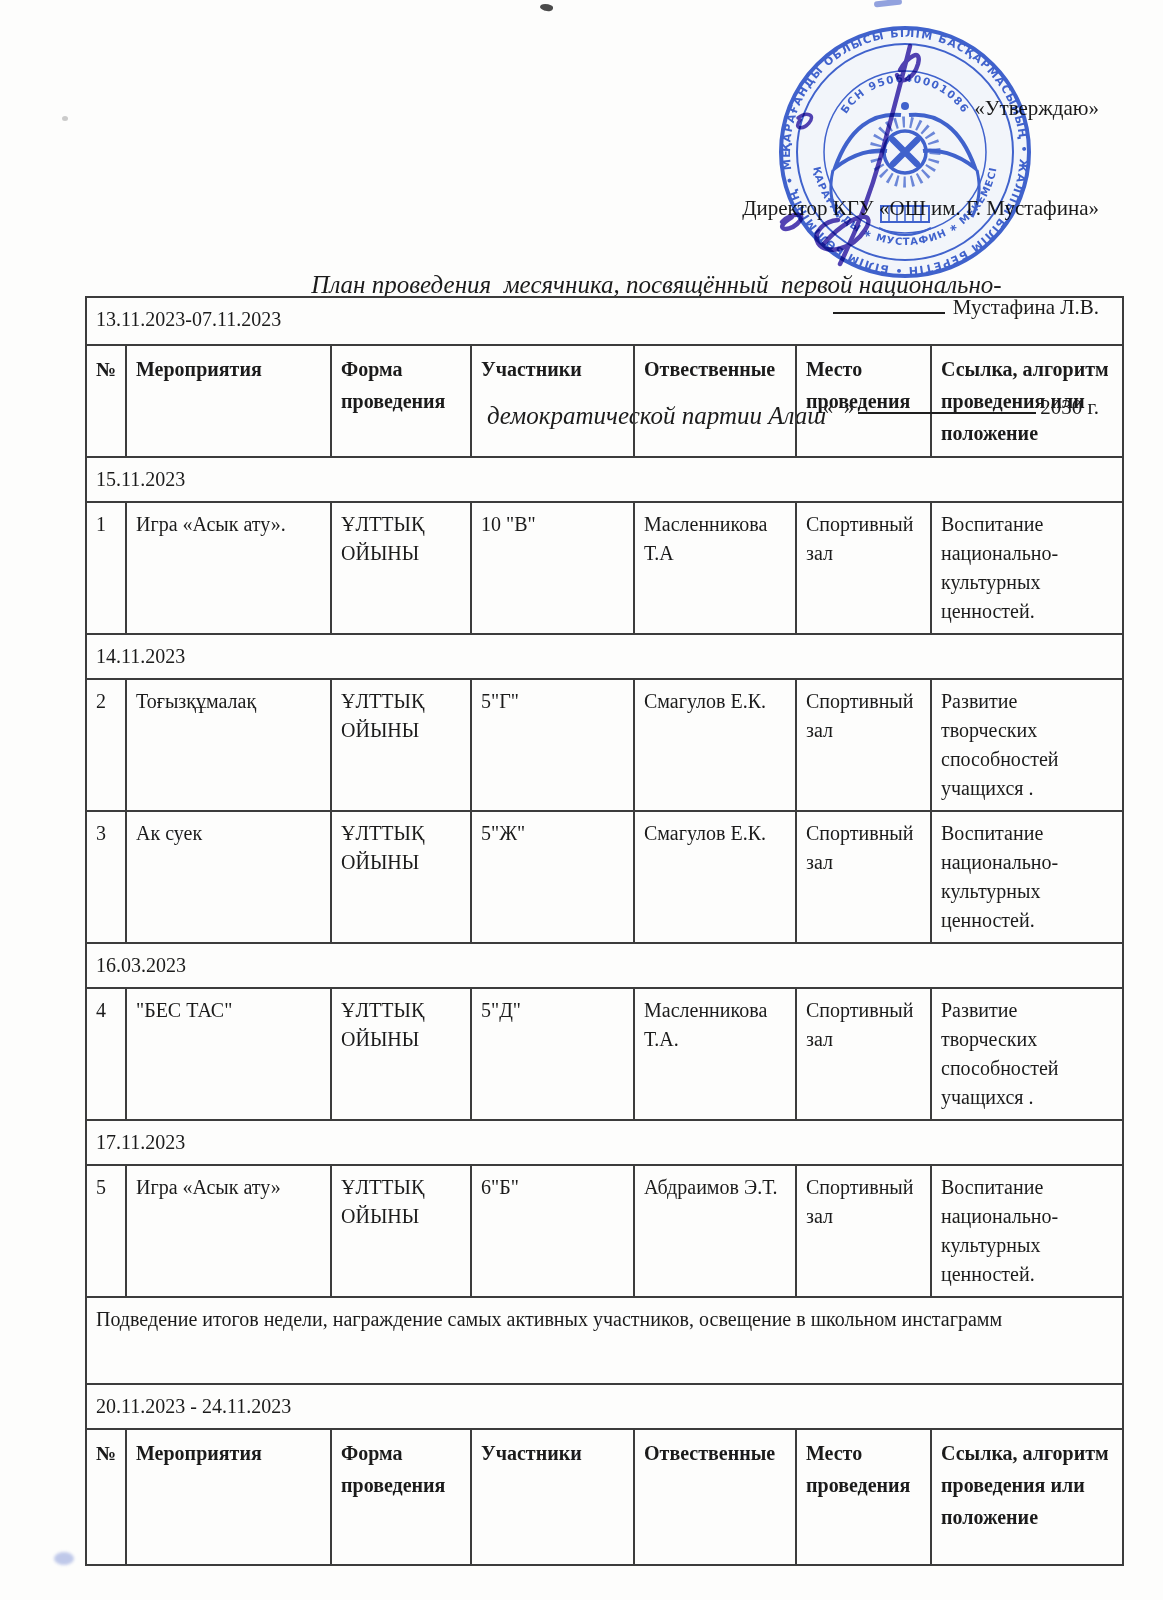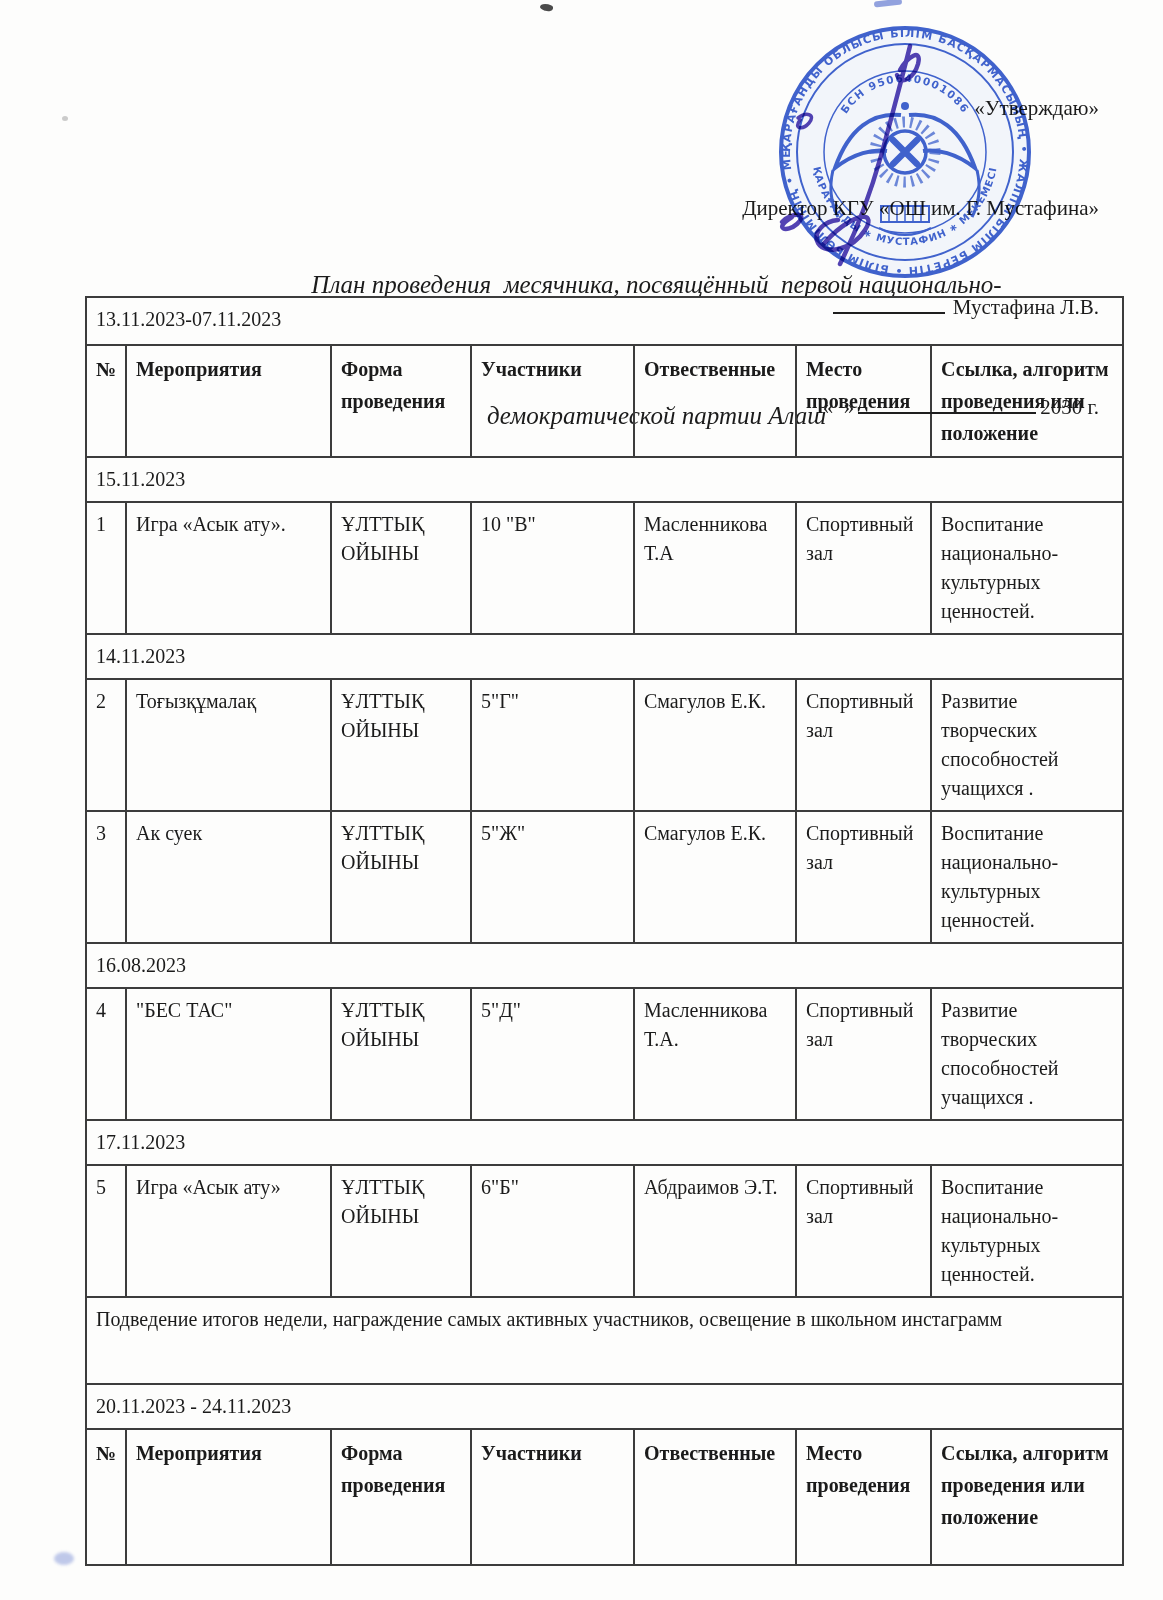--- a/index.html
+++ b/index.html
@@ -164,21 +164,21 @@
       <td class="num">3</td>
       <td>Ак суек</td>
       <td>ҰЛТТЫҚ ОЙЫНЫ</td>
       <td>5"Ж"</td>
       <td>Смагулов Е.К.</td>
       <td>Спортивный зал</td>
       <td>Воспитание национально-культурных ценностей.</td>
     </tr>
 
     <tr class="date">
-      <td class="period" colspan="7">16.08.2023</td>
+      <td class="period" colspan="7">16.03.2023</td>
     </tr>
     <tr class="r4">
       <td class="num">4</td>
       <td>"БЕС ТАС"</td>
       <td>ҰЛТТЫҚ ОЙЫНЫ</td>
       <td>5"Д"</td>
       <td>Масленникова Т.А.</td>
       <td>Спортивный зал</td>
       <td>Развитие творческих способностей учащихся .</td>
     </tr>

